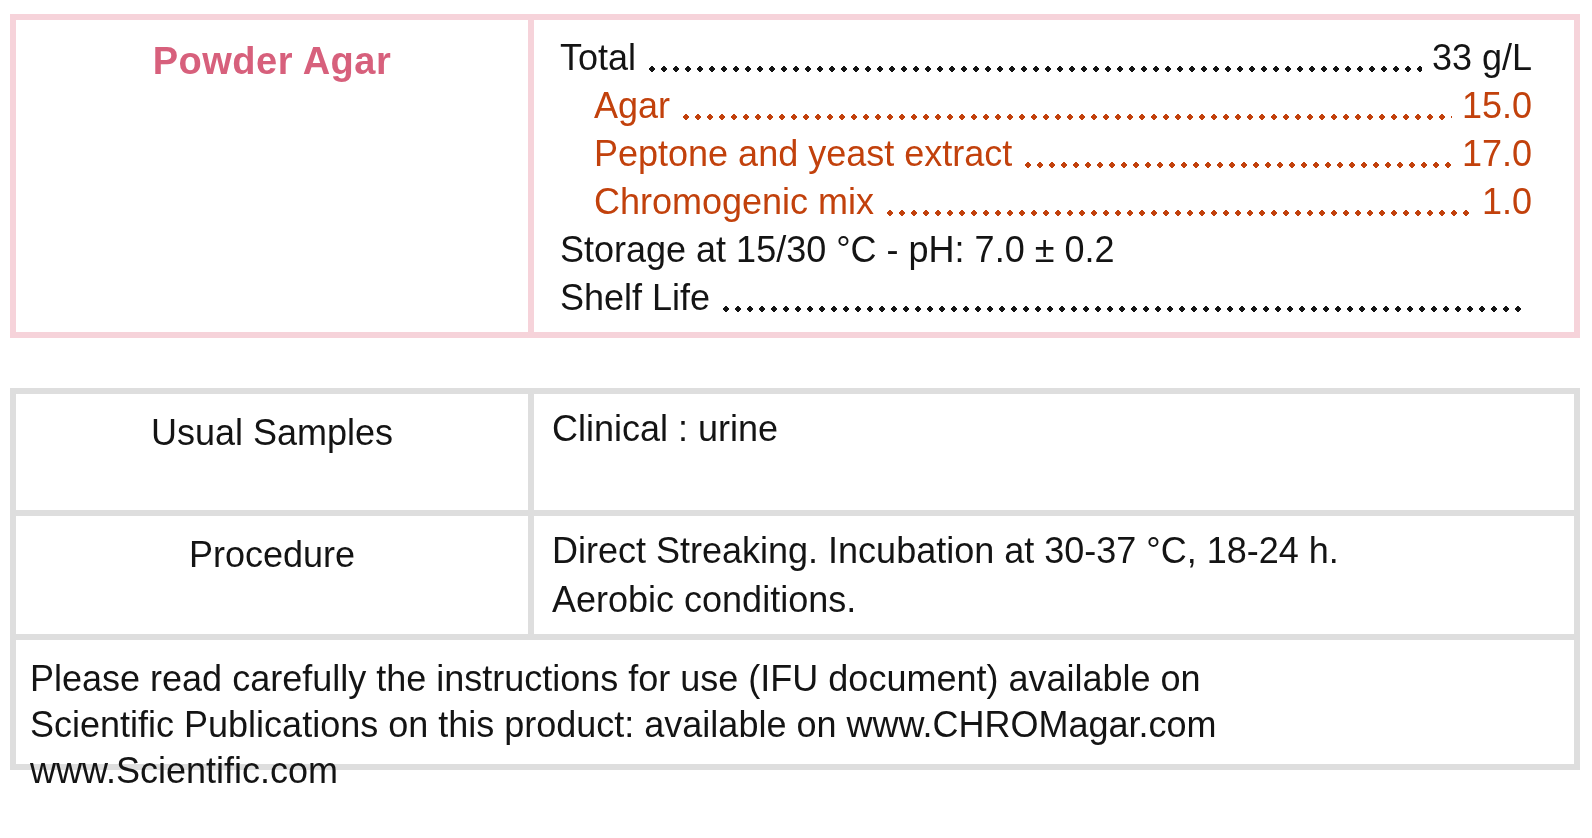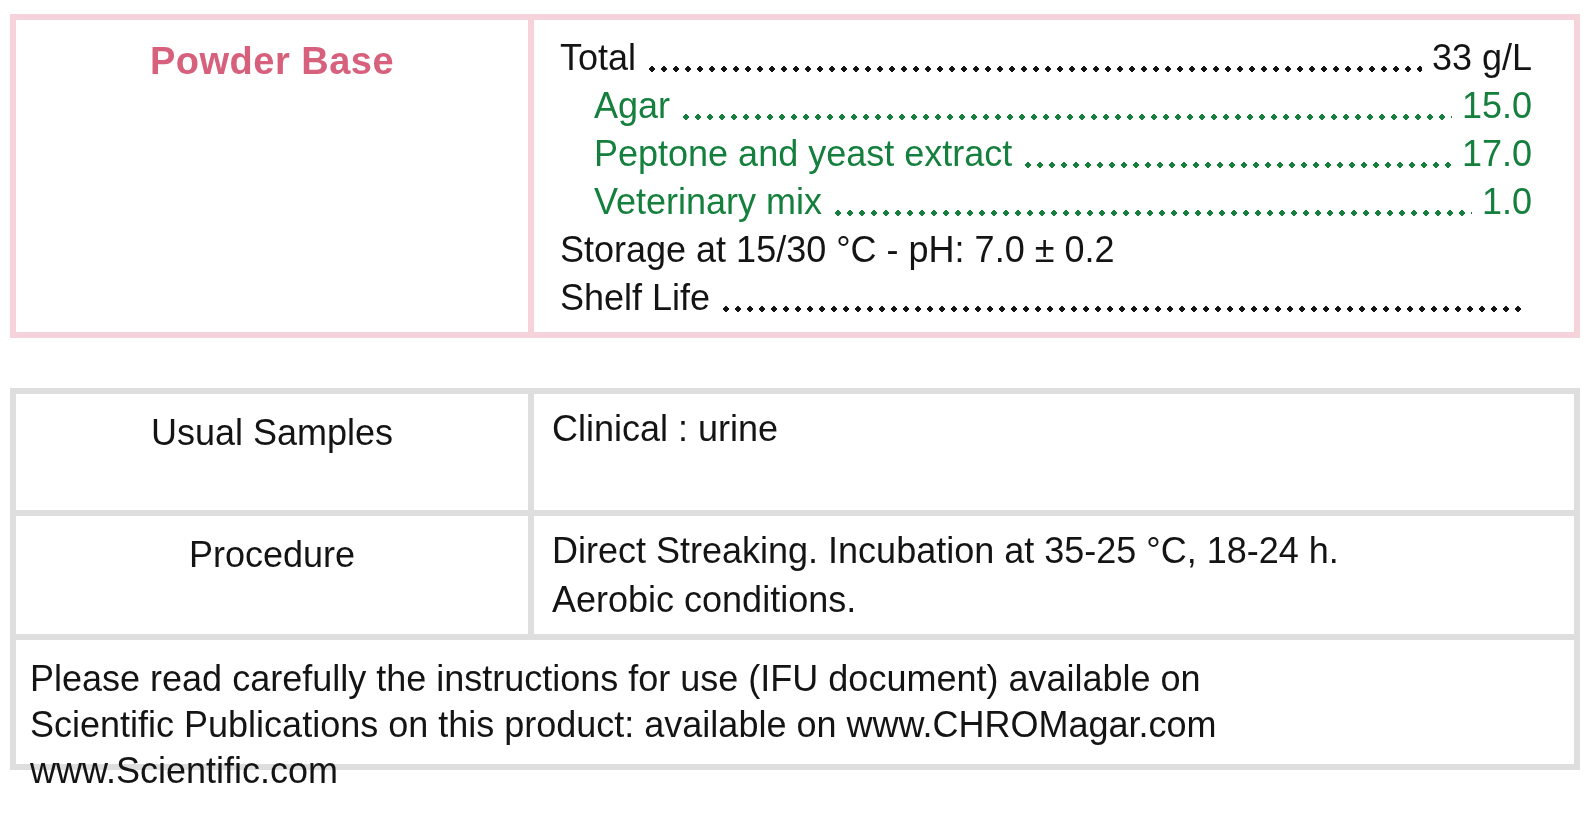--- a/index.html
+++ b/index.html
@@ -39,21 +39,21 @@
   .powder-right {
     padding: 14px 42px 0 26px;
     font-size: 36px;
   }
   .prow {
     display: flex;
     height: 48px;
     line-height: 48px;
     white-space: nowrap;
   }
-  .prow.muted { color: #15803d; }
+  .prow.muted { color: #c2410c; }
   .prow .plabel { flex: 0 0 auto; }
   .prow.indent .plabel { padding-left: 34px; }
   .prow .dots {
     flex: 1 1 auto;
     margin: 0 10px;
     background-image: radial-gradient(circle, currentColor 2.6px, rgba(0,0,0,0) 2.8px);
     background-size: 12px 12px;
     background-position: 0 29px;
     background-repeat: repeat-x;
   }
@@ -100,21 +100,21 @@
     white-space: nowrap;
   }
 </style>
 </head>
 <body>
 
 <div class="page">
 
   <div class="powder-table">
     <div class="powder-left">
-      <div class="powder-title">Powder Base</div>
+      <div class="powder-title">Powder Agar</div>
     </div>
     <div class="v-divider-pink"></div>
     <div class="powder-right">
 
       <div class="prow">
         <span class="plabel">Total</span>
         <span class="dots"></span>
         <span class="pvalue">33 g/L</span>
       </div>
 
@@ -124,21 +124,21 @@
         <span class="pvalue">15.0</span>
       </div>
 
       <div class="prow indent muted">
         <span class="plabel">Peptone and yeast extract</span>
         <span class="dots"></span>
         <span class="pvalue">17.0</span>
       </div>
 
       <div class="prow indent muted">
-        <span class="plabel">Veterinary mix</span>
+        <span class="plabel">Chromogenic mix</span>
         <span class="dots"></span>
         <span class="pvalue">1.0</span>
       </div>
 
       <div class="prow">
         <span class="plabel">Storage at 15/30 °C - pH: 7.0 ± 0.2</span>
       </div>
 
       <div class="prow">
         <span class="plabel">Shelf Life</span>
@@ -157,21 +157,21 @@
         <div>Clinical : urine</div>
       </div>
     </div>
 
     <div class="h-divider-gray"></div>
 
     <div class="info-row row-2">
       <div class="info-header">Procedure</div>
       <div class="v-divider-gray"></div>
       <div class="info-content">
-        <div>Direct Streaking. Incubation at 35-25 °C, 18-24 h.</div>
+        <div>Direct Streaking. Incubation at 30-37 °C, 18-24 h.</div>
         <div>Aerobic conditions.</div>
       </div>
     </div>
 
     <div class="h-divider-gray"></div>
 
     <div class="info-footer">
       <div>Please read carefully the instructions for use (IFU document) available on</div>
       <div>Scientific Publications on this product: available on www.CHROMagar.com</div>
       <div>www.Scientific.com</div>

